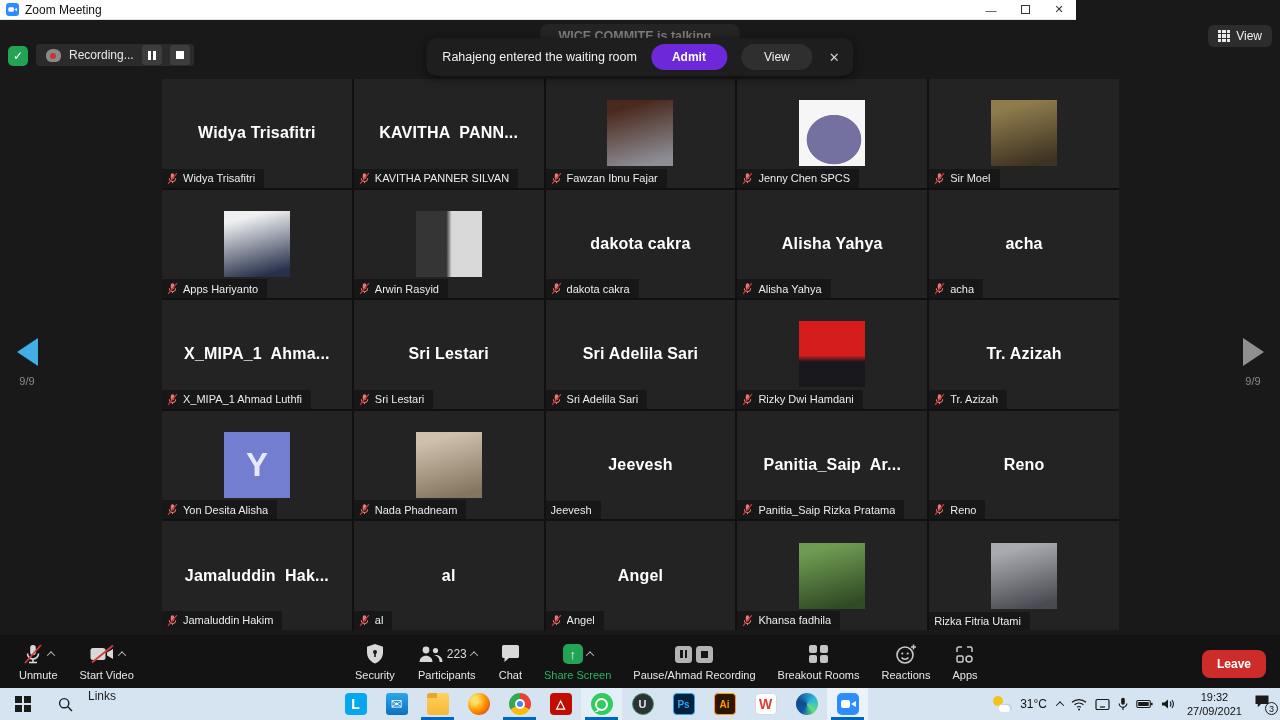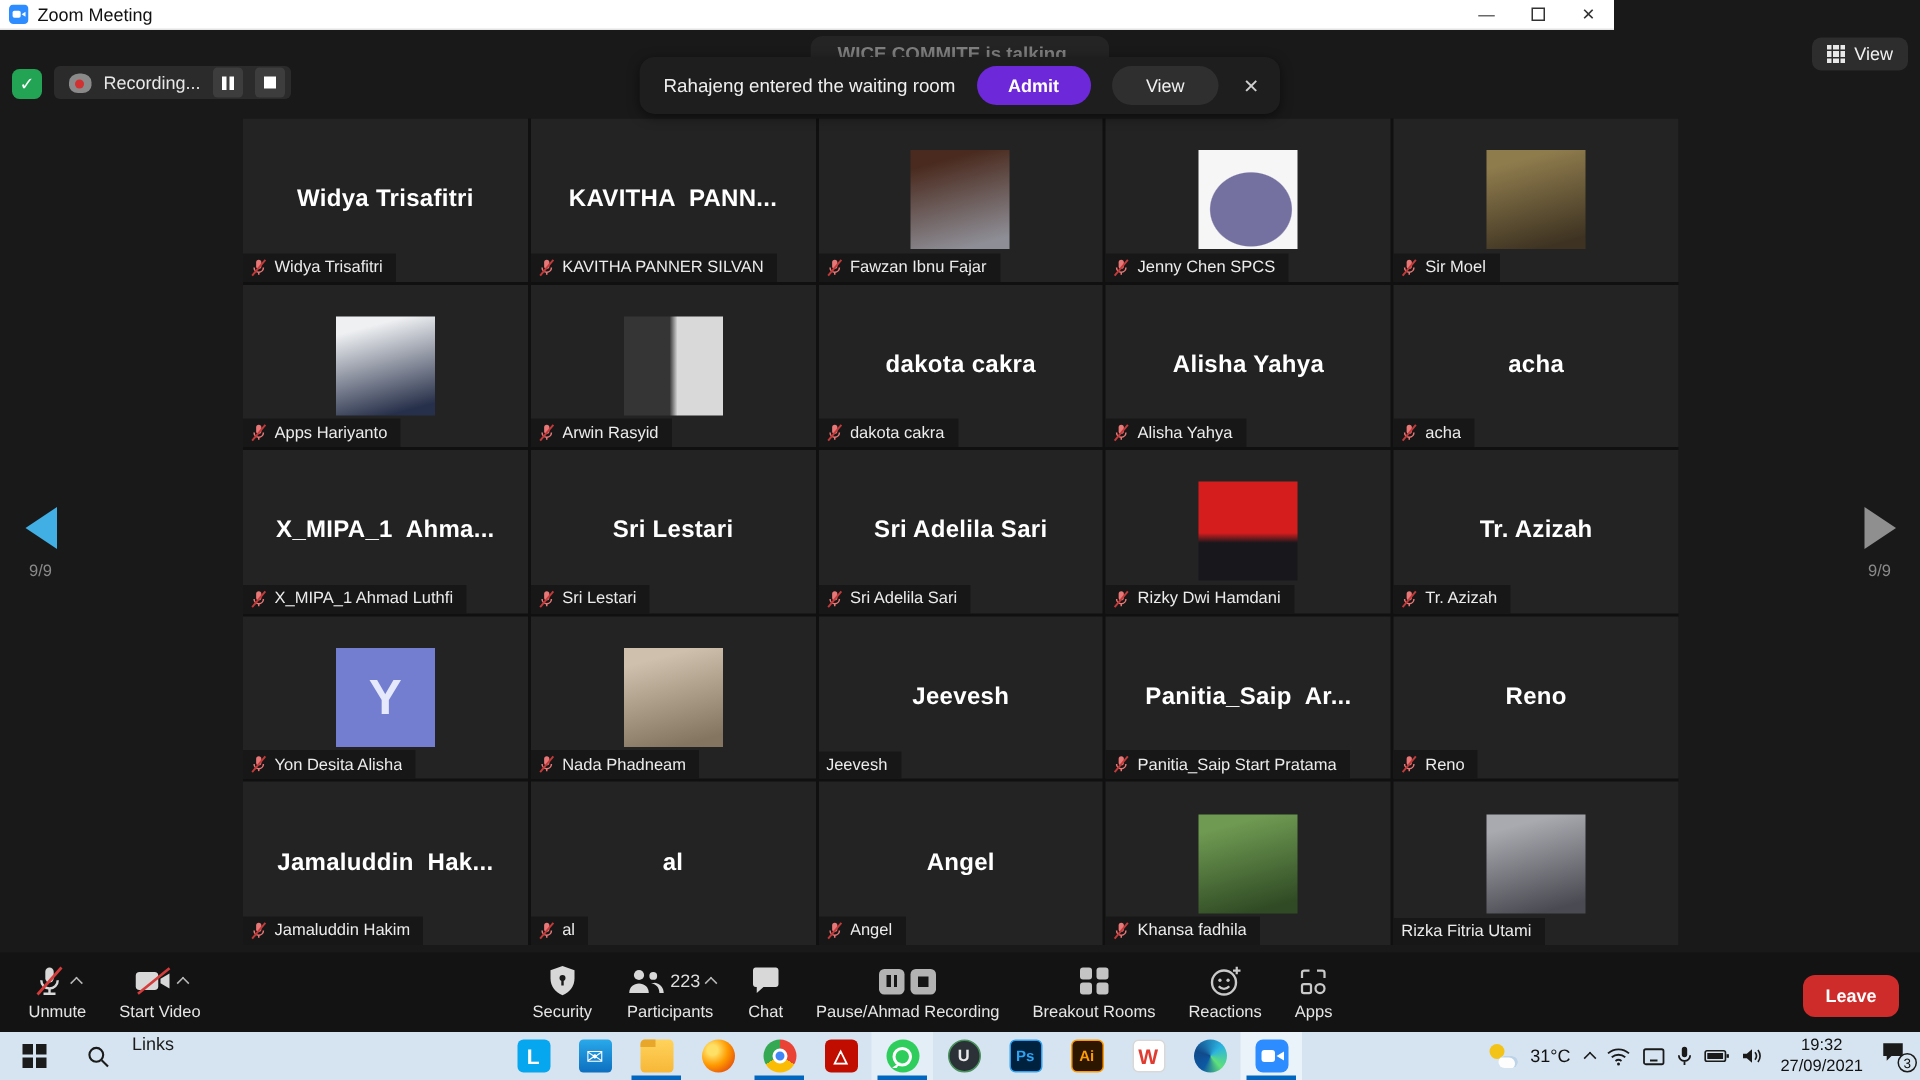--- a/index.html
+++ b/index.html
@@ -411,21 +411,21 @@
       <div class="tile">
     <div class="tile-center-name">Panitia_Saip  Ar...</div>
 
     <div class="tile-label">
       <svg class="mic-muted" width="11" height="13" viewBox="0 0 12 14">
             <rect x="4.1" y="1.2" width="3.8" height="6.6" rx="1.9" fill="#e87878"></rect>
             <path d="M2.6 6.8a3.4 3.4 0 0 0 6.8 0" fill="none" stroke="#e87878" stroke-width="1.1"></path>
             <line x1="6" y1="10.2" x2="6" y2="12" stroke="#e87878" stroke-width="1.1"></line>
             <line x1="1.2" y1="12.8" x2="10.8" y2="1.2" stroke="#c43a3a" stroke-width="1.4"></line>
           </svg>
-      <span class="tile-label-text">Panitia_Saip Start Pratama</span>
+      <span class="tile-label-text">Panitia_Saip Rizka Pratama</span>
     </div>
   </div>
       <div class="tile">
     <div class="tile-center-name">Reno</div>
 
     <div class="tile-label">
       <svg class="mic-muted" width="11" height="13" viewBox="0 0 12 14">
             <rect x="4.1" y="1.2" width="3.8" height="6.6" rx="1.9" fill="#e87878"></rect>
             <path d="M2.6 6.8a3.4 3.4 0 0 0 6.8 0" fill="none" stroke="#e87878" stroke-width="1.1"></path>
             <line x1="6" y1="10.2" x2="6" y2="12" stroke="#e87878" stroke-width="1.1"></line>
@@ -557,20 +557,27 @@
         </span>
         <span class="tb-lbl">Participants</span>
       </div>
       <div class="tb-item">
         <span class="tb-ico-row">
           <svg width="21" height="20" viewBox="0 0 21 20">
               <path d="M2 2.8C2 1.8 2.8 1 3.8 1h13.4c1 0 1.8.8 1.8 1.8v9.4c0 1-.8 1.8-1.8 1.8H9l-4.5 4v-4H3.8c-1 0-1.8-.8-1.8-1.8z" fill="#d8d8d8"></path>
             </svg>
         </span>
         <span class="tb-lbl">Chat</span>
+      </div>
+      <div class="tb-item">
+        <span class="tb-ico-row">
+          <span class="share-ico"></span>
+          <span class="chev"></span>
+        </span>
+        <span class="tb-lbl green">Share Screen</span>
       </div>
       <div class="tb-item">
         <span class="tb-ico-row">
           <span class="ctl-sq">
               <span class="pbar"></span>
               <span class="pbar"></span>
             </span>
           <span class="ctl-sq">
               <span class="ssq"></span>
             </span>

